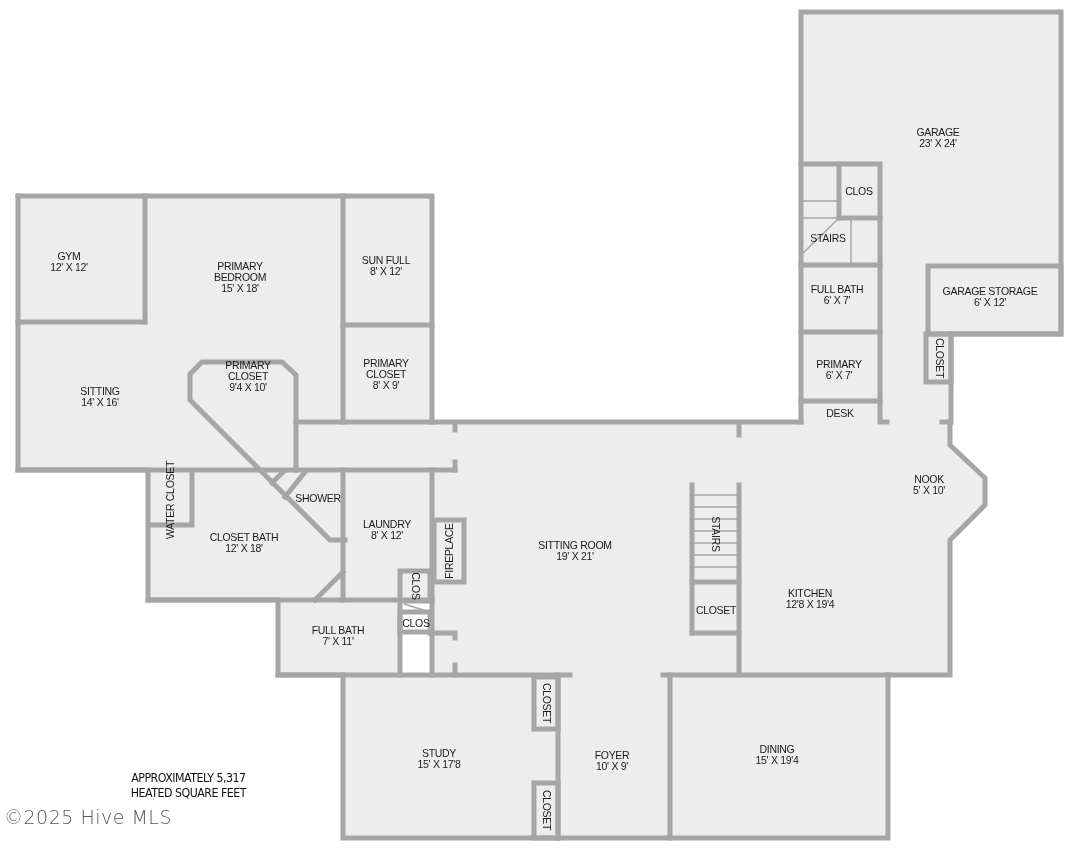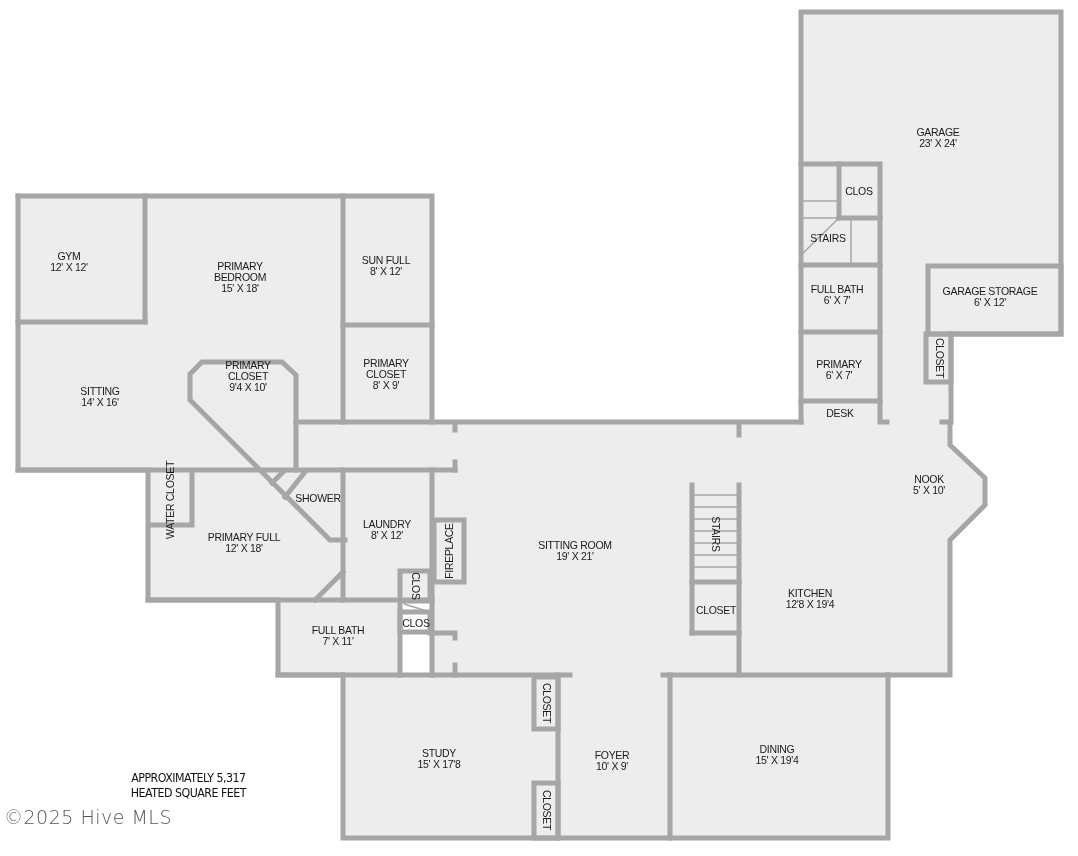--- a/index.html
+++ b/index.html
@@ -141,21 +141,21 @@
   <span class="d">8' X 9'</span>
 </div>
 <div class="lbl v-up" style="left:170px;top:500px">
   <span>WATER</span>
   <span>CLOSET</span>
 </div>
 <div class="lbl" style="left:318px;top:498px">
   <span class="n">SHOWER</span>
 </div>
 <div class="lbl" style="left:244px;top:543px">
-  <span class="n">PRIMARY FULL</span>
+  <span class="n">CLOSET BATH</span>
   <span class="d">12' X 18'</span>
 </div>
 <div class="lbl" style="left:387px;top:530px">
   <span class="n">LAUNDRY</span>
   <span class="d">8' X 12'</span>
 </div>
 <div class="lbl v-up" style="left:449px;top:551px">
   <span>FIREPLACE</span>
 </div>
 <div class="lbl v" style="left:415px;top:586px">

